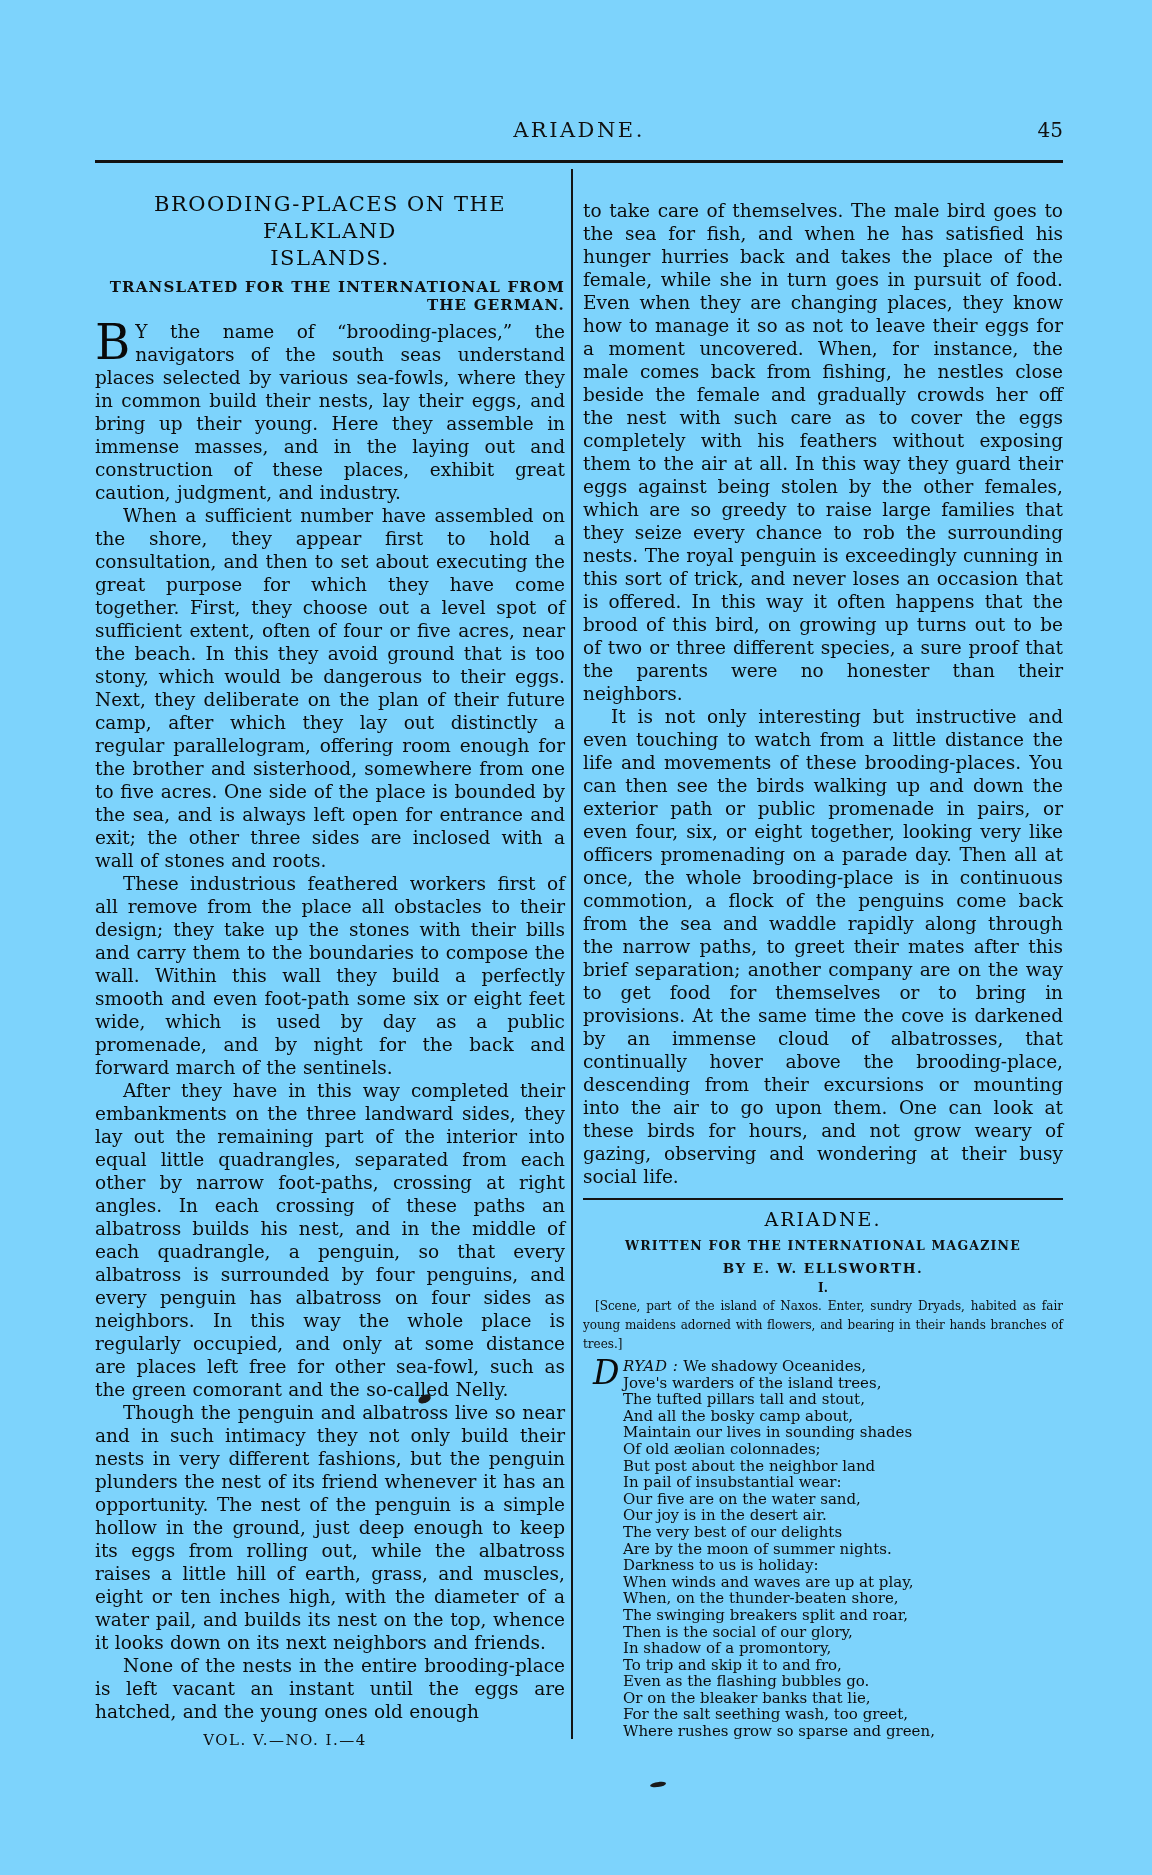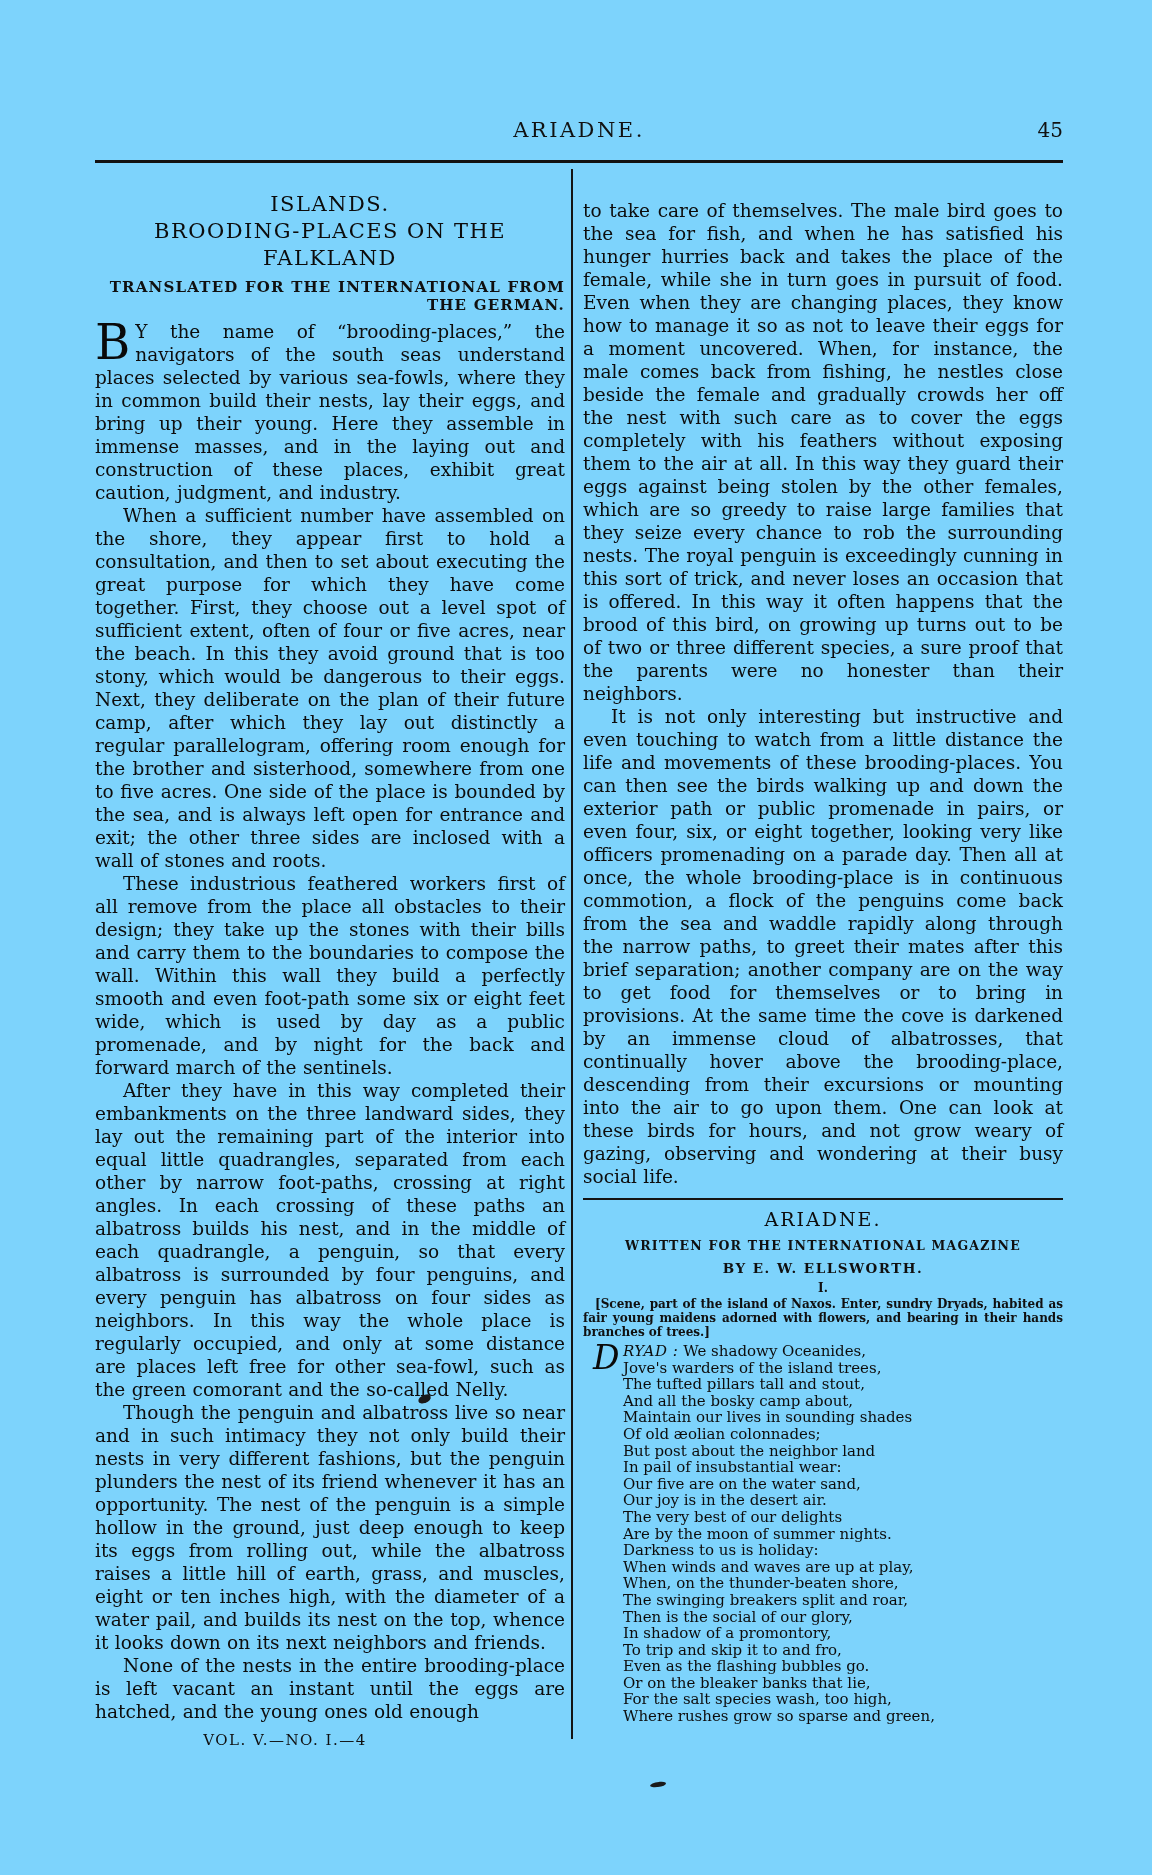--- a/index.html
+++ b/index.html
@@ -115,25 +115,24 @@
     color:#101010;
   }
   .section-numeral{
     margin:5px 0 2px 0;
     text-align:center;
     font-size:12px;font-weight:bold;
     color:#101010;
   }
   .stage-direction{
     margin:1px 0 4px 0;
-    font-size:12px;line-height:14px;
+    font-size:12px;line-height:19px;
     text-align:justify;
     text-indent:12px;
     color:#101010;
-    font-weight:bold;
   }
   .poem{
     margin:4px 0 0 40px;
     font-size:15px;line-height:16.6px;
     color:#0d0d0d;
   }
   .poem-line{white-space:nowrap;}
   .poem-dropcap{
     float:left;
     font-style:italic;
@@ -162,22 +161,22 @@
       <div class="running-title">ARIADNE.</div>
       <div class="folio">45</div>
     </div>
     <div class="head-rule"></div>
 
     <div class="columns">
       <div class="col-divider"></div>
 
       <div class="col-left">
         <h1 class="article-title">
+          <span style="display:block">BROODING-PLACES ON THE FALKLAND</span>
           <span style="display:block">ISLANDS.</span>
-          <span style="display:block">BROODING-PLACES ON THE FALKLAND</span>
         </h1>
         <div class="translation-credit">TRANSLATED FOR THE INTERNATIONAL FROM THE GERMAN.</div>
 
         <p class="body-par no-indent">
           <span class="dropcap">B</span><span>Y the name of “brooding-places,” the navigators of the south seas understand places selected by various sea-fowls, where they in common build their nests, lay their eggs, and bring up their young. Here they assemble in immense masses, and in the laying out and construction of these places, exhibit great caution, judgment, and industry.</span>
         </p>
         <p class="body-par">When a sufficient number have assembled on the shore, they appear first to hold a consultation, and then to set about executing the great purpose for which they have come together. First, they choose out a level spot of sufficient extent, often of four or five acres, near the beach. In this they avoid ground that is too stony, which would be dangerous to their eggs. Next, they deliberate on the plan of their future camp, after which they lay out distinctly a regular parallelogram, offering room enough for the brother and sisterhood, somewhere from one to five acres. One side of the place is bounded by the sea, and is always left open for entrance and exit; the other three sides are inclosed with a wall of stones and roots.</p>
         <p class="body-par">These industrious feathered workers first of all remove from the place all obstacles to their design; they take up the stones with their bills and carry them to the boundaries to compose the wall. Within this wall they build a perfectly smooth and even foot-path some six or eight feet wide, which is used by day as a public promenade, and by night for the back and forward march of the sentinels.</p>
         <p class="body-par">After they have in this way completed their embankments on the three landward sides, they lay out the remaining part of the interior into equal little quadrangles, separated from each other by narrow foot-paths, crossing at right angles. In each crossing of these paths an albatross builds his nest, and in the middle of each quadrangle, a penguin, so that every albatross is surrounded by four penguins, and every penguin has albatross on four sides as neighbors. In this way the whole place is regularly occupied, and only at some distance are places left free for other sea-fowl, such as the green comorant and the so-called Nelly.</p>
         <p class="body-par">Though the penguin and albatross live so near and in such intimacy they not only build their nests in very different fashions, but the penguin plunders the nest of its friend whenever it has an opportunity. The nest of the penguin is a simple hollow in the ground, just deep enough to keep its eggs from rolling out, while the albatross raises a little hill of earth, grass, and muscles, eight or ten inches high, with the diameter of a water pail, and builds its nest on the top, whence it looks down on its next neighbors and friends.</p>
@@ -215,21 +214,21 @@
           <div class="poem-line">Are by the moon of summer nights.</div>
           <div class="poem-line">Darkness to us is holiday:</div>
           <div class="poem-line">When winds and waves are up at play,</div>
           <div class="poem-line">When, on the thunder-beaten shore,</div>
           <div class="poem-line">The swinging breakers split and roar,</div>
           <div class="poem-line">Then is the social of our glory,</div>
           <div class="poem-line">In shadow of a promontory,</div>
           <div class="poem-line">To trip and skip it to and fro,</div>
           <div class="poem-line">Even as the flashing bubbles go.</div>
           <div class="poem-line">Or on the bleaker banks that lie,</div>
-          <div class="poem-line">For the salt species wash, too high,</div>
+          <div class="poem-line">For the salt seething wash, too greet,</div>
           <div class="poem-line">Where rushes grow so sparse and green,</div>
         </div>
       </div>
     </div>
   </div>
 
   <div class="ink-blot blot-nelly"></div>
   <div class="ink-blot blot-bottom"></div>
 </div>
 

